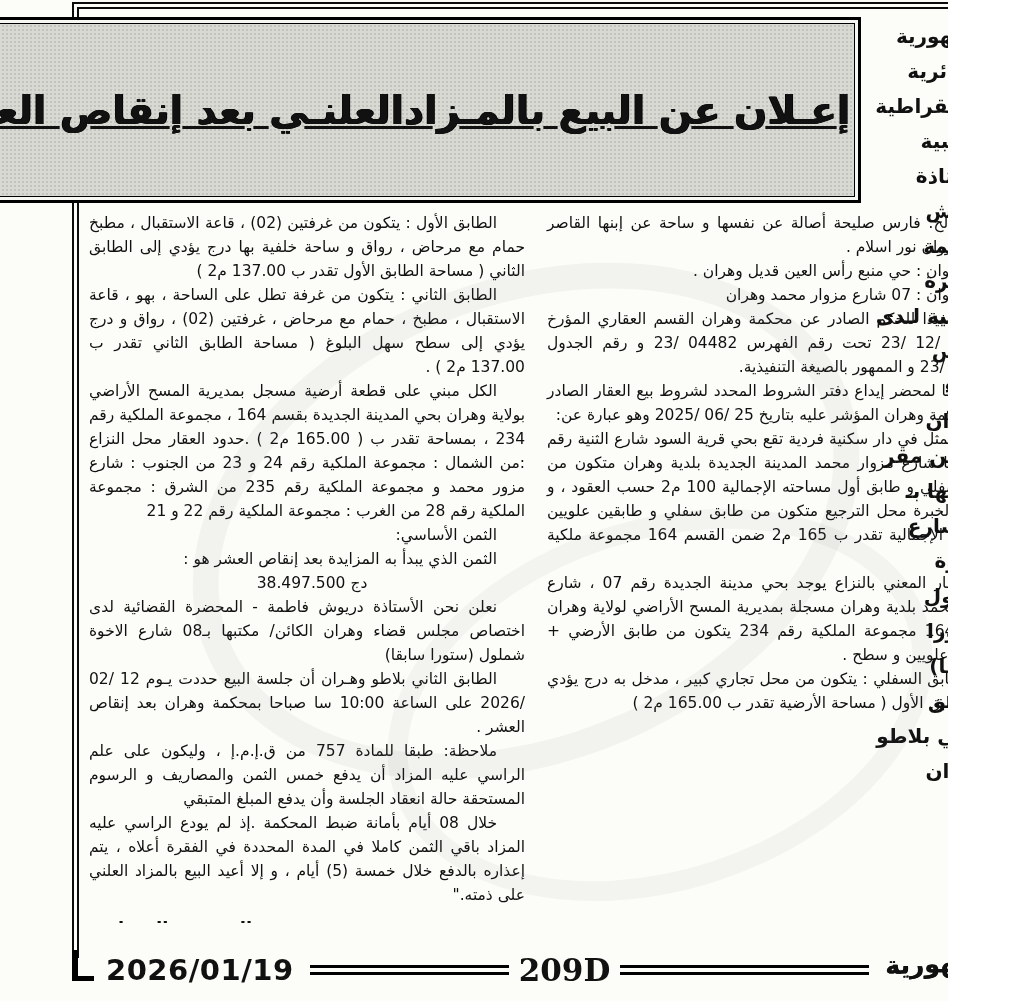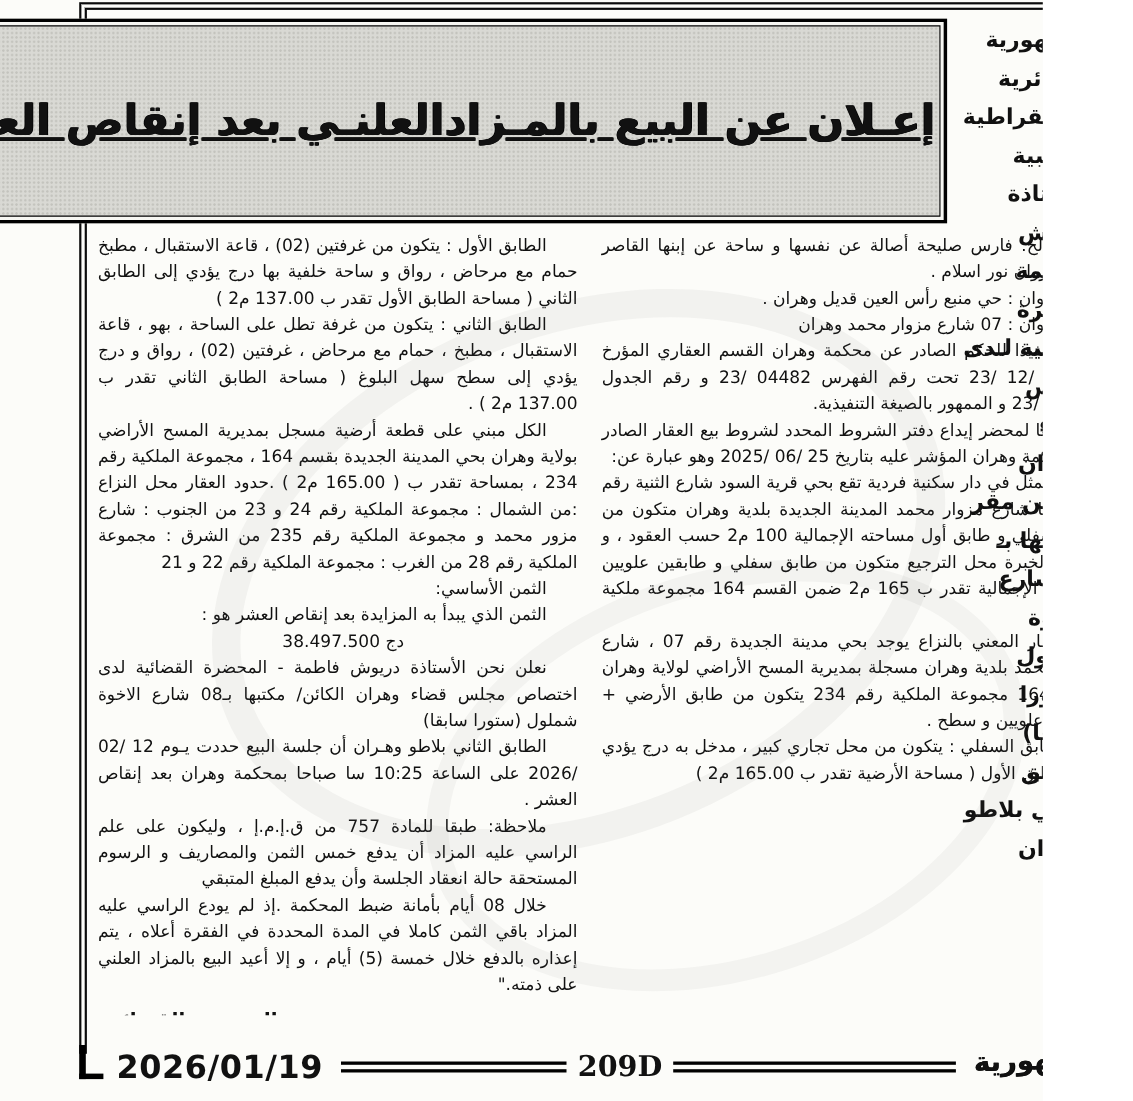--- a/index.html
+++ b/index.html
@@ -60,21 +60,21 @@
     position:absolute;left:72px;bottom:6px;width:944px;height:50px;
     display:flex;align-items:center;direction:ltr;z-index:2;justify-content:space-between;
   }
   .corner-bracket{
     width:16px;height:26px;border-left:6px solid #000;border-bottom:5px solid #000;
     margin:0 6px 10px 0;
   }
   .footer-date{font-weight:bold;font-size:29px;letter-spacing:0.5px;white-space:nowrap;margin:0 6px;}
   .footer-rule{flex:1;height:10px;box-sizing:border-box;border-top:3px solid #000;border-bottom:3px solid #000;margin:0 10px;}
   .footer-rule.r2{flex:1.25;}
-  .footer-code{font-family:"DejaVu Serif",serif;font-weight:bold;font-size:26px;white-space:nowrap;}
+  .footer-code{font-family:"DejaVu Serif",serif;font-weight:bold;font-size:31px;white-space:nowrap;}
   .footer-logo{
     font-weight:bold;font-size:25px;white-space:nowrap;margin:0 2px 14px 6px;
     transform:rotate(-2deg);text-shadow:0.5px 0 #000;
   }
   .right-stub{width:0;height:30px;border-right:5px solid #000;margin-bottom:14px;}
 
   
   .watermark{position:absolute;pointer-events:none;z-index:5;border-radius:50%;}
   .wm1{left:180px;top:280px;width:640px;height:430px;border:26px solid rgba(110,110,110,0.07);transform:rotate(-22deg);}
   .wm2{left:380px;top:520px;width:520px;height:330px;border:20px solid rgba(110,110,110,0.06);transform:rotate(-18deg);}
@@ -116,21 +116,21 @@
 
       <div class="col col-left">
         <div>
             <p class="para">الطابق الأول : يتكون من غرفتين (02) ، قاعة الاستقبال ، مطبخ حمام مع مرحاض ، رواق و ساحة خلفية بها درج يؤدي إلى الطابق الثاني ( مساحة الطابق الأول تقدر ب 137.00 م2 )</p>
             <p class="para">الطابق الثاني : يتكون من غرفة تطل على الساحة ، بهو ، قاعة الاستقبال ، مطبخ ، حمام مع مرحاض ، غرفتين (02) ، رواق و درج يؤدي إلى سطح سهل البلوغ ( مساحة الطابق الثاني تقدر ب 137.00 م2 ) .</p>
             <p class="para">الكل مبني على قطعة أرضية مسجل بمديرية المسح الأراضي بولاية وهران بحي المدينة الجديدة بقسم 164 ، مجموعة الملكية رقم 234 ، بمساحة تقدر ب ( 165.00 م2 ) .حدود العقار محل النزاع :من الشمال : مجموعة الملكية رقم 24 و 23 من الجنوب : شارع مزور محمد و مجموعة الملكية رقم 235 من الشرق : مجموعة الملكية رقم 28 من الغرب : مجموعة الملكية رقم 22 و 21</p>
             <p class="para">الثمن الأساسي:</p>
             <p class="para">الثمن الذي يبدأ به المزايدة بعد إنقاص العشر هو :</p>
             <p class="para amount">38.497.500 دج</p>
             <p class="para">نعلن نحن الأستاذة دريوش فاطمة - المحضرة القضائية لدى اختصاص مجلس قضاء وهران الكائن/ مكتبها بـ08 شارع الاخوة شملول (ستورا سابقا)</p>
-            <p class="para">الطابق الثاني بلاطو وهـران أن جلسة البيع حددت يـوم 12 /02 /2026 على الساعة 10:25 سا صباحا بمحكمة وهران بعد إنقاص العشر .</p>
+            <p class="para">الطابق الثاني بلاطو وهـران أن جلسة البيع حددت يـوم 12 /02 /2026 على الساعة 10:00 سا صباحا بمحكمة وهران بعد إنقاص العشر .</p>
             <p class="para">ملاحظة: طبقا للمادة 757 من ق.إ.م.إ ، وليكون على علم الراسي عليه المزاد أن يدفع خمس الثمن والمصاريف و الرسوم المستحقة حالة انعقاد الجلسة وأن يدفع المبلغ المتبقي</p>
             <p class="para">خلال 08 أيام بأمانة ضبط المحكمة .إذ لم يودع الراسي عليه المزاد باقي الثمن كاملا في المدة المحددة في الفقرة أعلاه ، يتم إعذاره بالدفع خلال خمسة (5) أيام ، و إلا أعيد البيع بالمزاد العلني على ذمته."</p>
           </div>
         <p class="signature">المحضرة القضائية</p>
       </div>
     </div>
 
   </div>
 
   <div class="footer">

